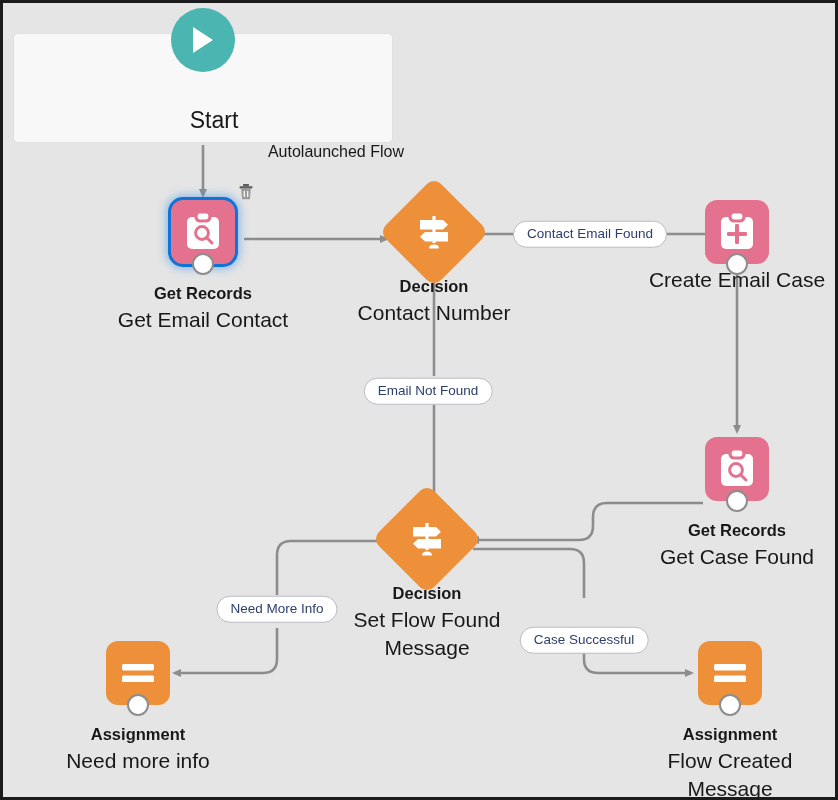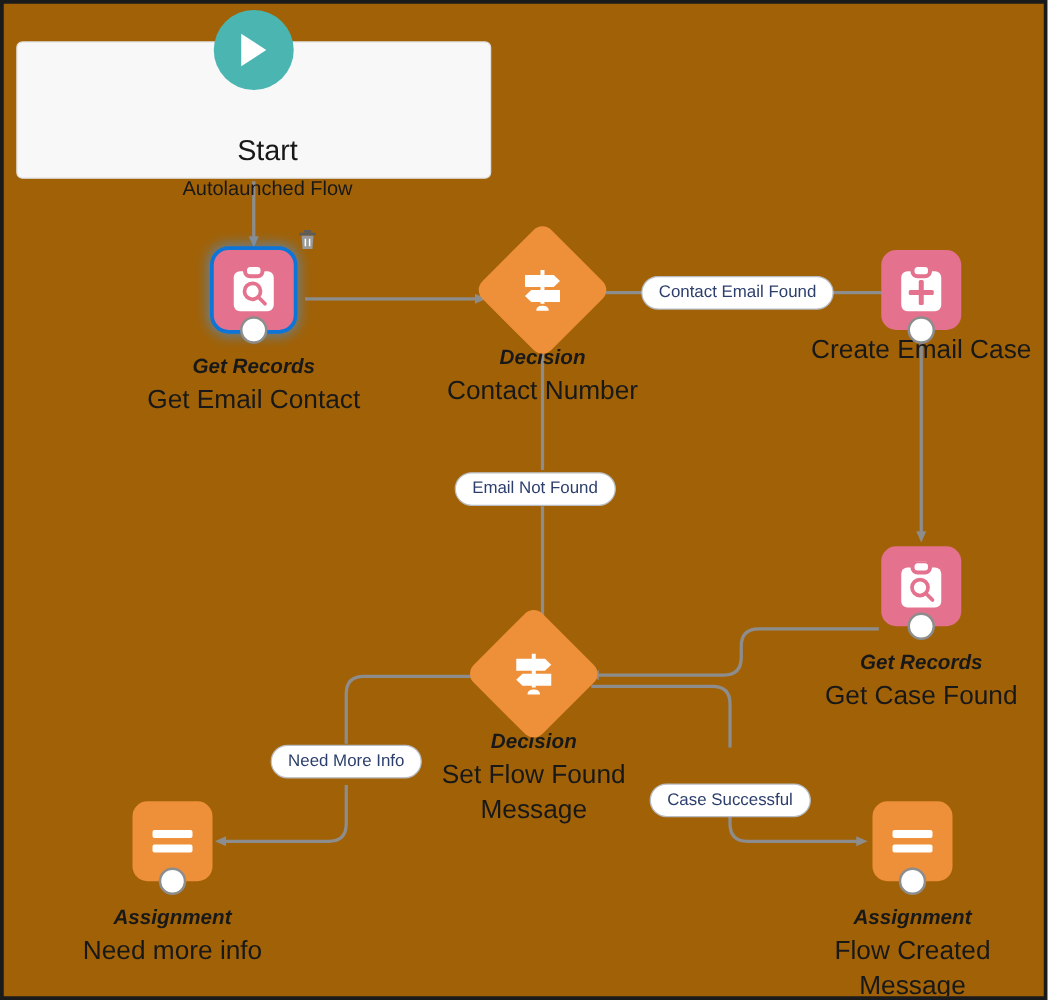--- a/index.html
+++ b/index.html
@@ -5,21 +5,21 @@
   * { box-sizing: border-box; }
   html, body {
     margin: 0; padding: 0;
     background: #ffffff;
     font-family: "Liberation Sans", "DejaVu Sans", sans-serif;
   }
   #canvas {
     position: relative;
     width: 838px;
     height: 800px;
-    background: #a16207;
+    background: #e5e5e5;
     border: 3px solid #1b1b1b;
     overflow: hidden;
   }
   #wires {
     position: absolute;
     left: 0; top: 0;
     width: 838px; height: 800px;
     pointer-events: none;
   }
 
@@ -47,21 +47,21 @@
     left: 10px; top: 73px;
     width: 380px;
     text-align: center;
     font-size: 23px;
     color: #181818;
   }
   .start-sub {
     position: absolute;
     left: 10px; top: 109px;
     width: 380px;
-    text-align: center;
+    text-align: right;
     font-size: 16px;
     color: #181818;
   }
 
   
   .node {
     position: absolute;
     width: 180px;
     margin-left: -90px;
     text-align: center;
@@ -97,21 +97,20 @@
     background: #ffffff;
     border: 2px solid #8d8d8d;
     z-index: 5;
   }
   .node .lbl {
     margin-top: 19px;
     font-size: 16.5px;
     font-weight: bold;
     color: #181818;
     line-height: 1.25;
-    font-style: italic;
   }
   .node .sub {
     margin-top: 2px;
     font-size: 21px;
     color: #181818;
     line-height: 1.35;
   }
   .node.selected .glyph {
     box-shadow: 0 0 0 3px #0d74d8, 0 0 9px 5px rgba(70,150,235,0.55);
   }

